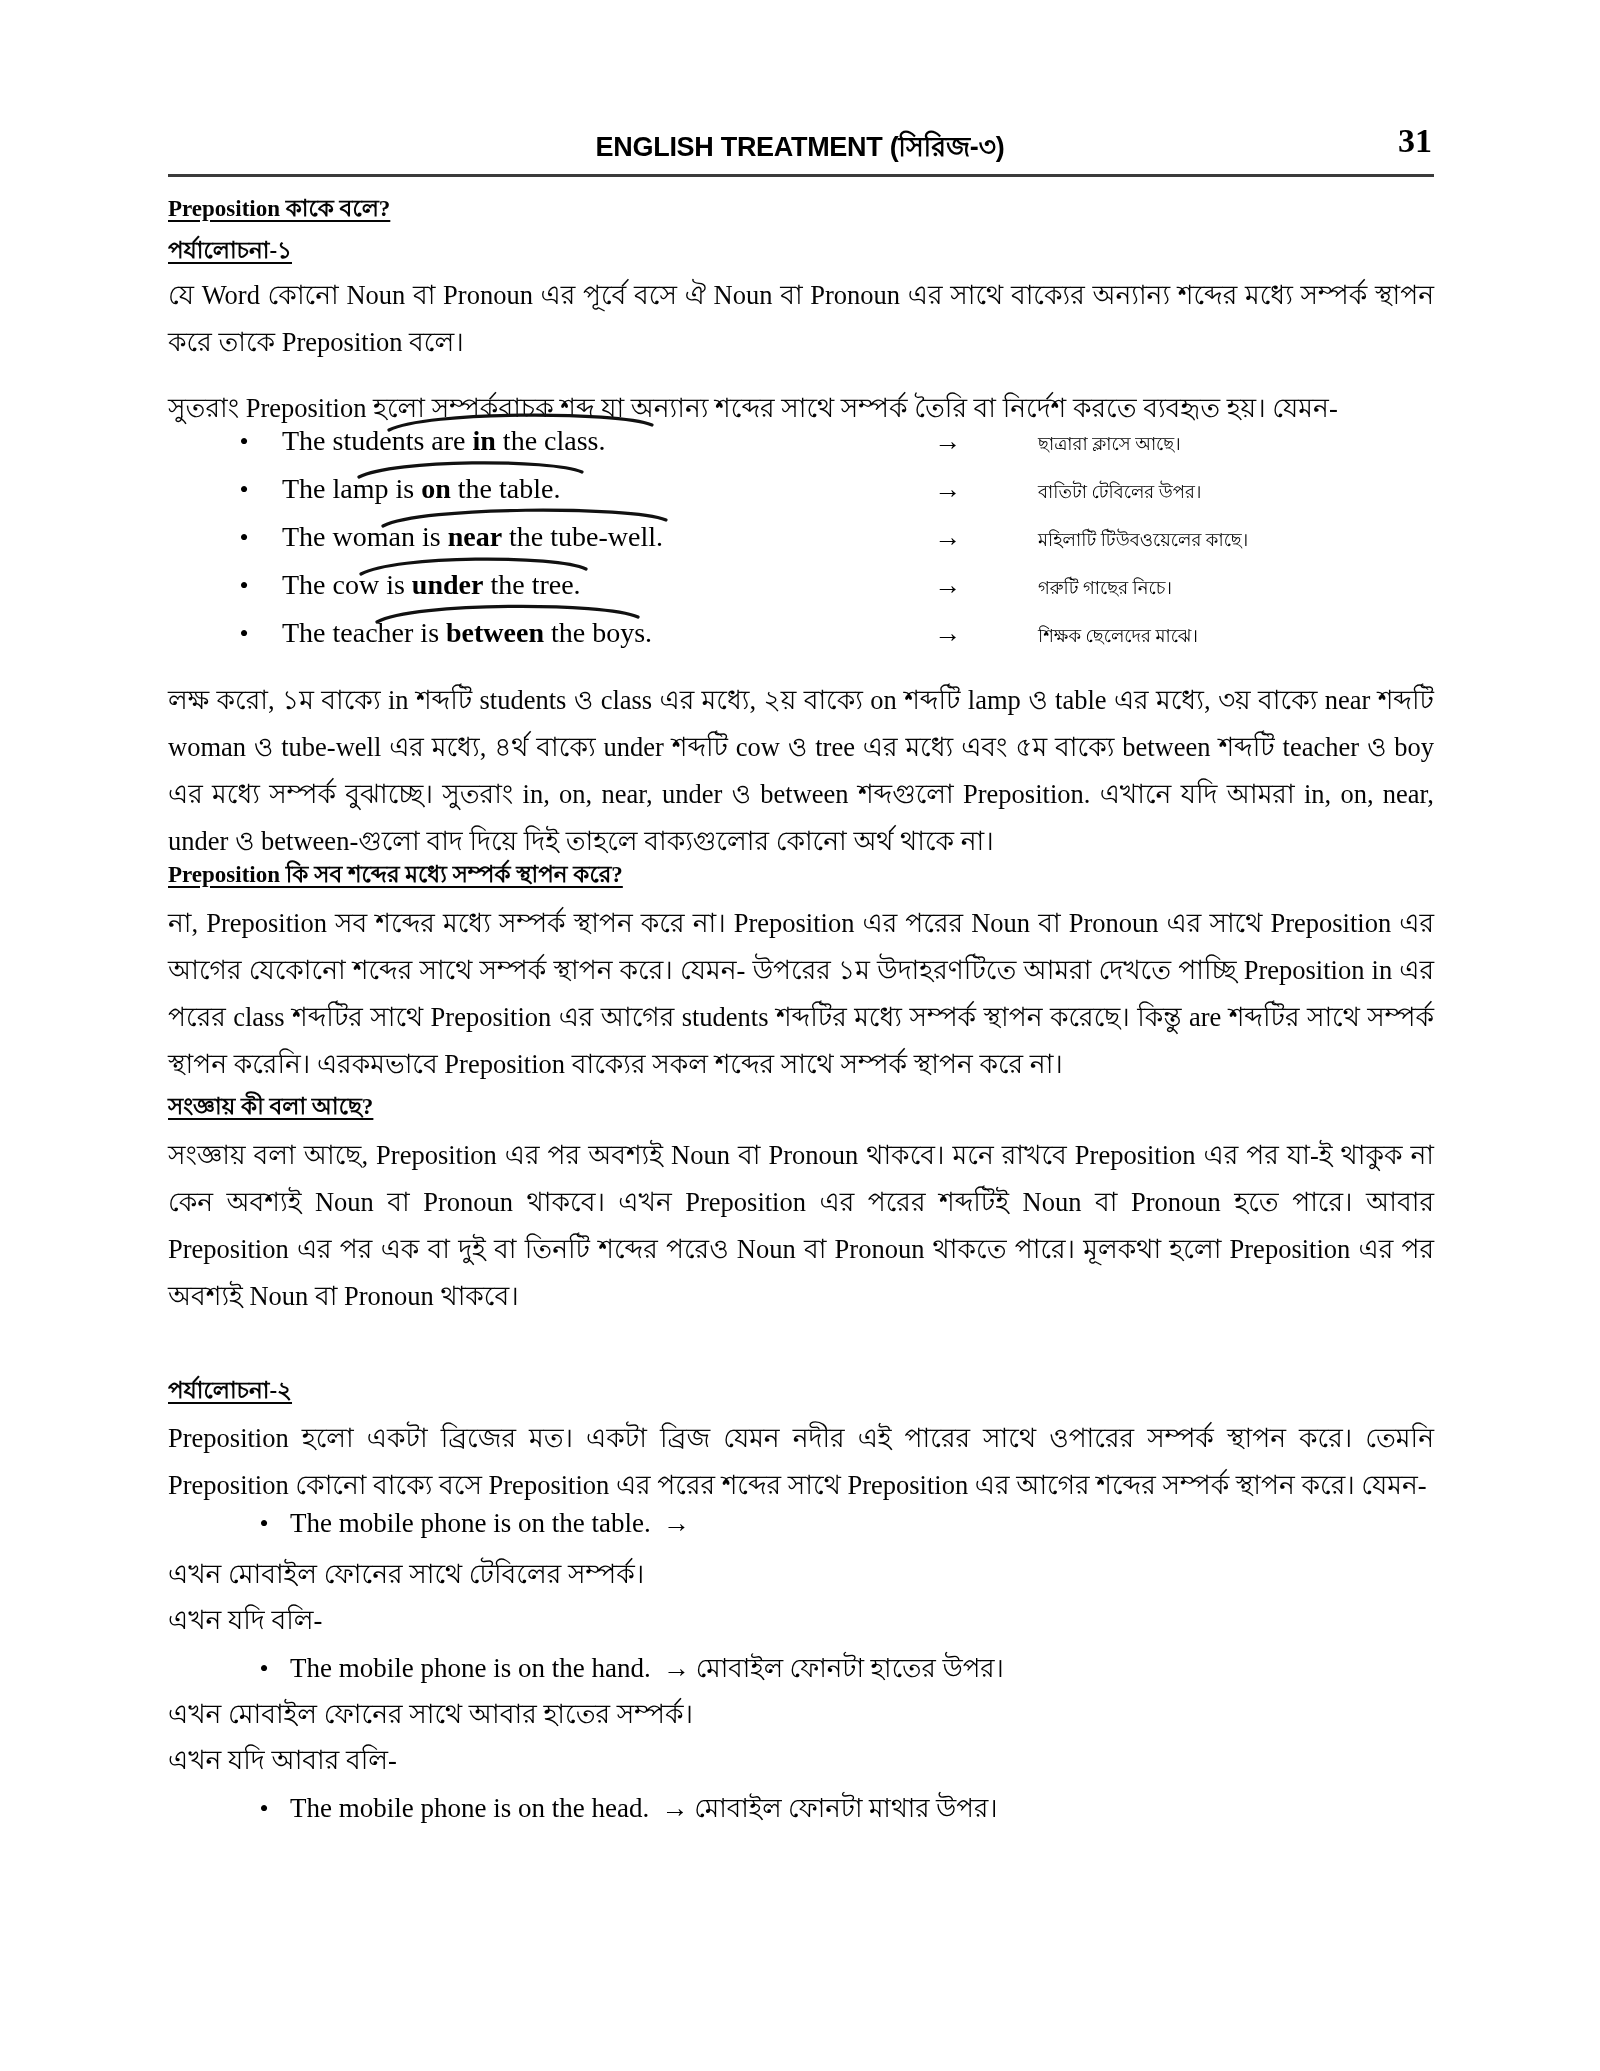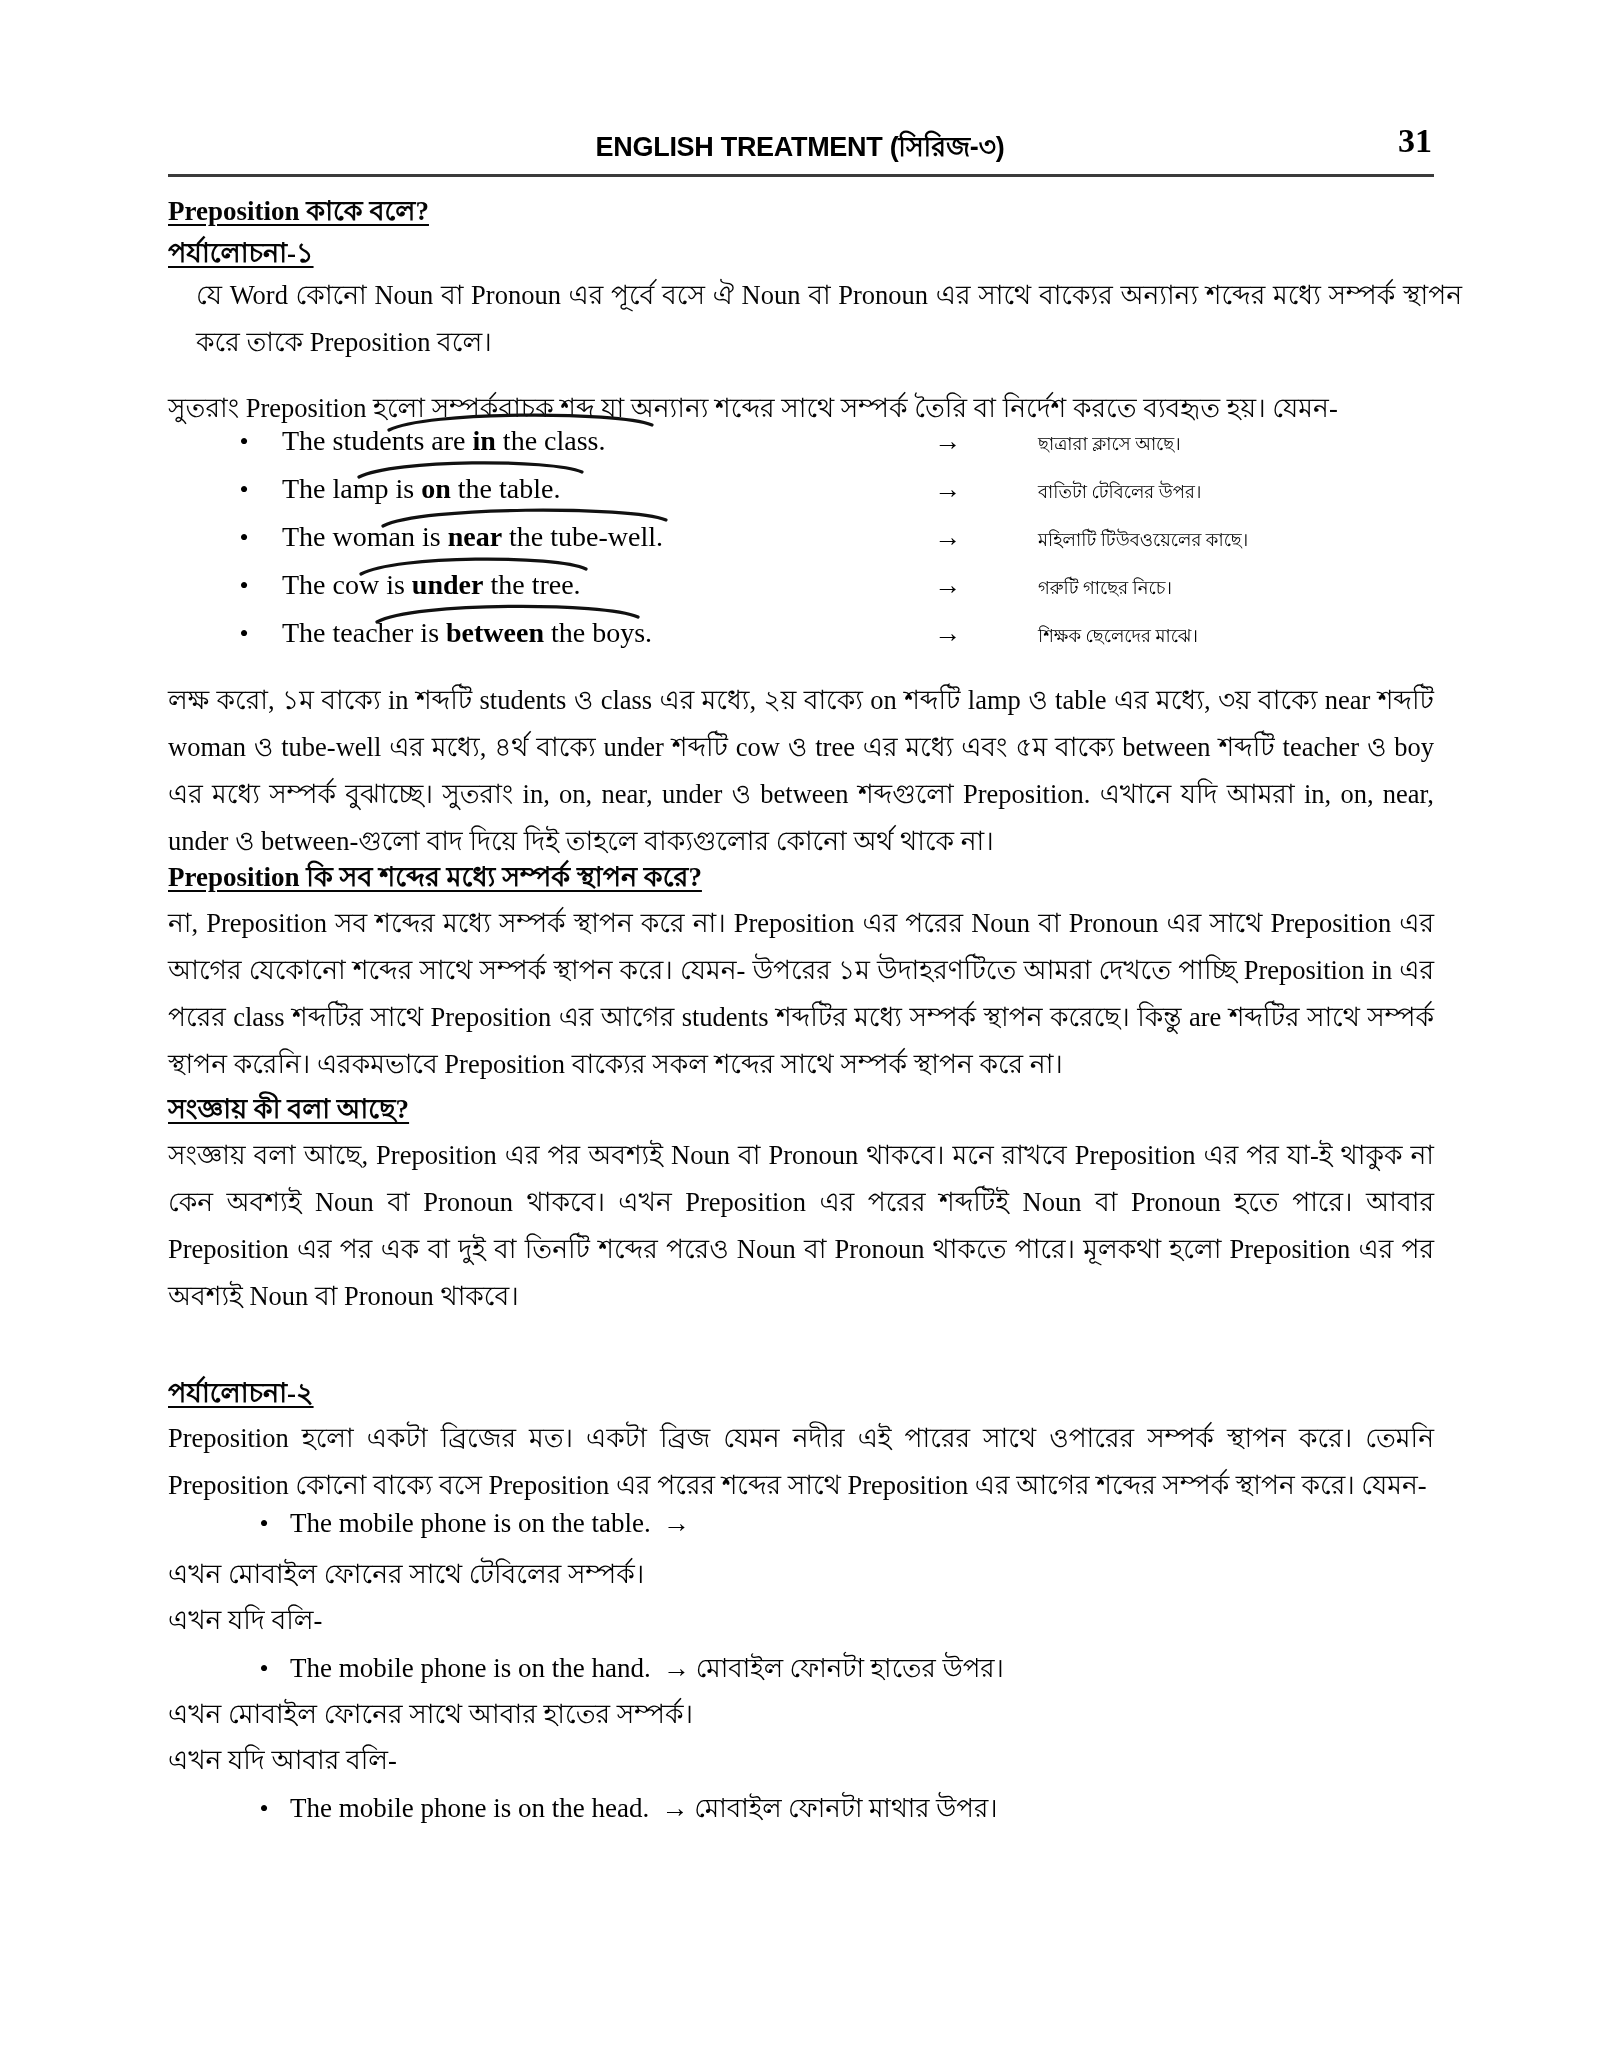--- a/index.html
+++ b/index.html
@@ -70,21 +70,21 @@
     color: #050505;
   }
 
   .col {
     left: 168px;
     width: 1266px;
   }
 
   .heading {
     font-weight: bold;
-    font-size: 27px;
+    font-size: 23px;
     text-decoration: underline;
     text-underline-offset: 4px;
     text-decoration-thickness: 2px;
     white-space: nowrap;
   }
 
   .para {
     text-align: justify;
     text-justify: inter-word;
     font-size: 26.5px;
@@ -179,21 +179,21 @@
   <div class="header">
     <div class="header-title">ENGLISH TREATMENT (সিরিজ-৩)</div>
     <div class="header-page-no">31</div>
   </div>
   <div class="header-rule"></div>
 
   <div class="block col heading" style="top:190px;">Preposition কাকে বলে?</div>
 
   <div class="block col heading" style="top:232px;">পর্যালোচনা-১</div>
 
-  <div class="block col para" style="top:272px; width:1266px;margin-left:28px;">যে Word কোনো Noun বা Pronoun এর পূর্বে বসে ঐ Noun বা Pronoun এর সাথে বাক্যের অন্যান্য শব্দের মধ্যে সম্পর্ক স্থাপন করে তাকে Preposition বলে।</div>
+  <div class="block col para" style="top:272px; width:1266px;">যে Word কোনো Noun বা Pronoun এর পূর্বে বসে ঐ Noun বা Pronoun এর সাথে বাক্যের অন্যান্য শব্দের মধ্যে সম্পর্ক স্থাপন করে তাকে Preposition বলে।</div>
 
   <div class="block col para para-left" style="top:385px;">সুতরাং Preposition হলো সম্পর্কবাচক শব্দ যা অন্যান্য শব্দের সাথে সম্পর্ক তৈরি বা নির্দেশ করতে ব্যবহৃত হয়। যেমন-</div>
 
   <div class="ex-list" style="top:425px;">
 
     <div class="ex-row">
       <div class="ex-bullet"></div>
       <div class="ex-en">
         <svg class="arc" style="left:104px; top:-16px;" width="270" height="22" viewBox="0 0 270 22">
           <path d="M3 21 C 40 2, 230 2, 266 16" fill="none" stroke="#111" stroke-width="3.2" stroke-linecap="round"></path>

